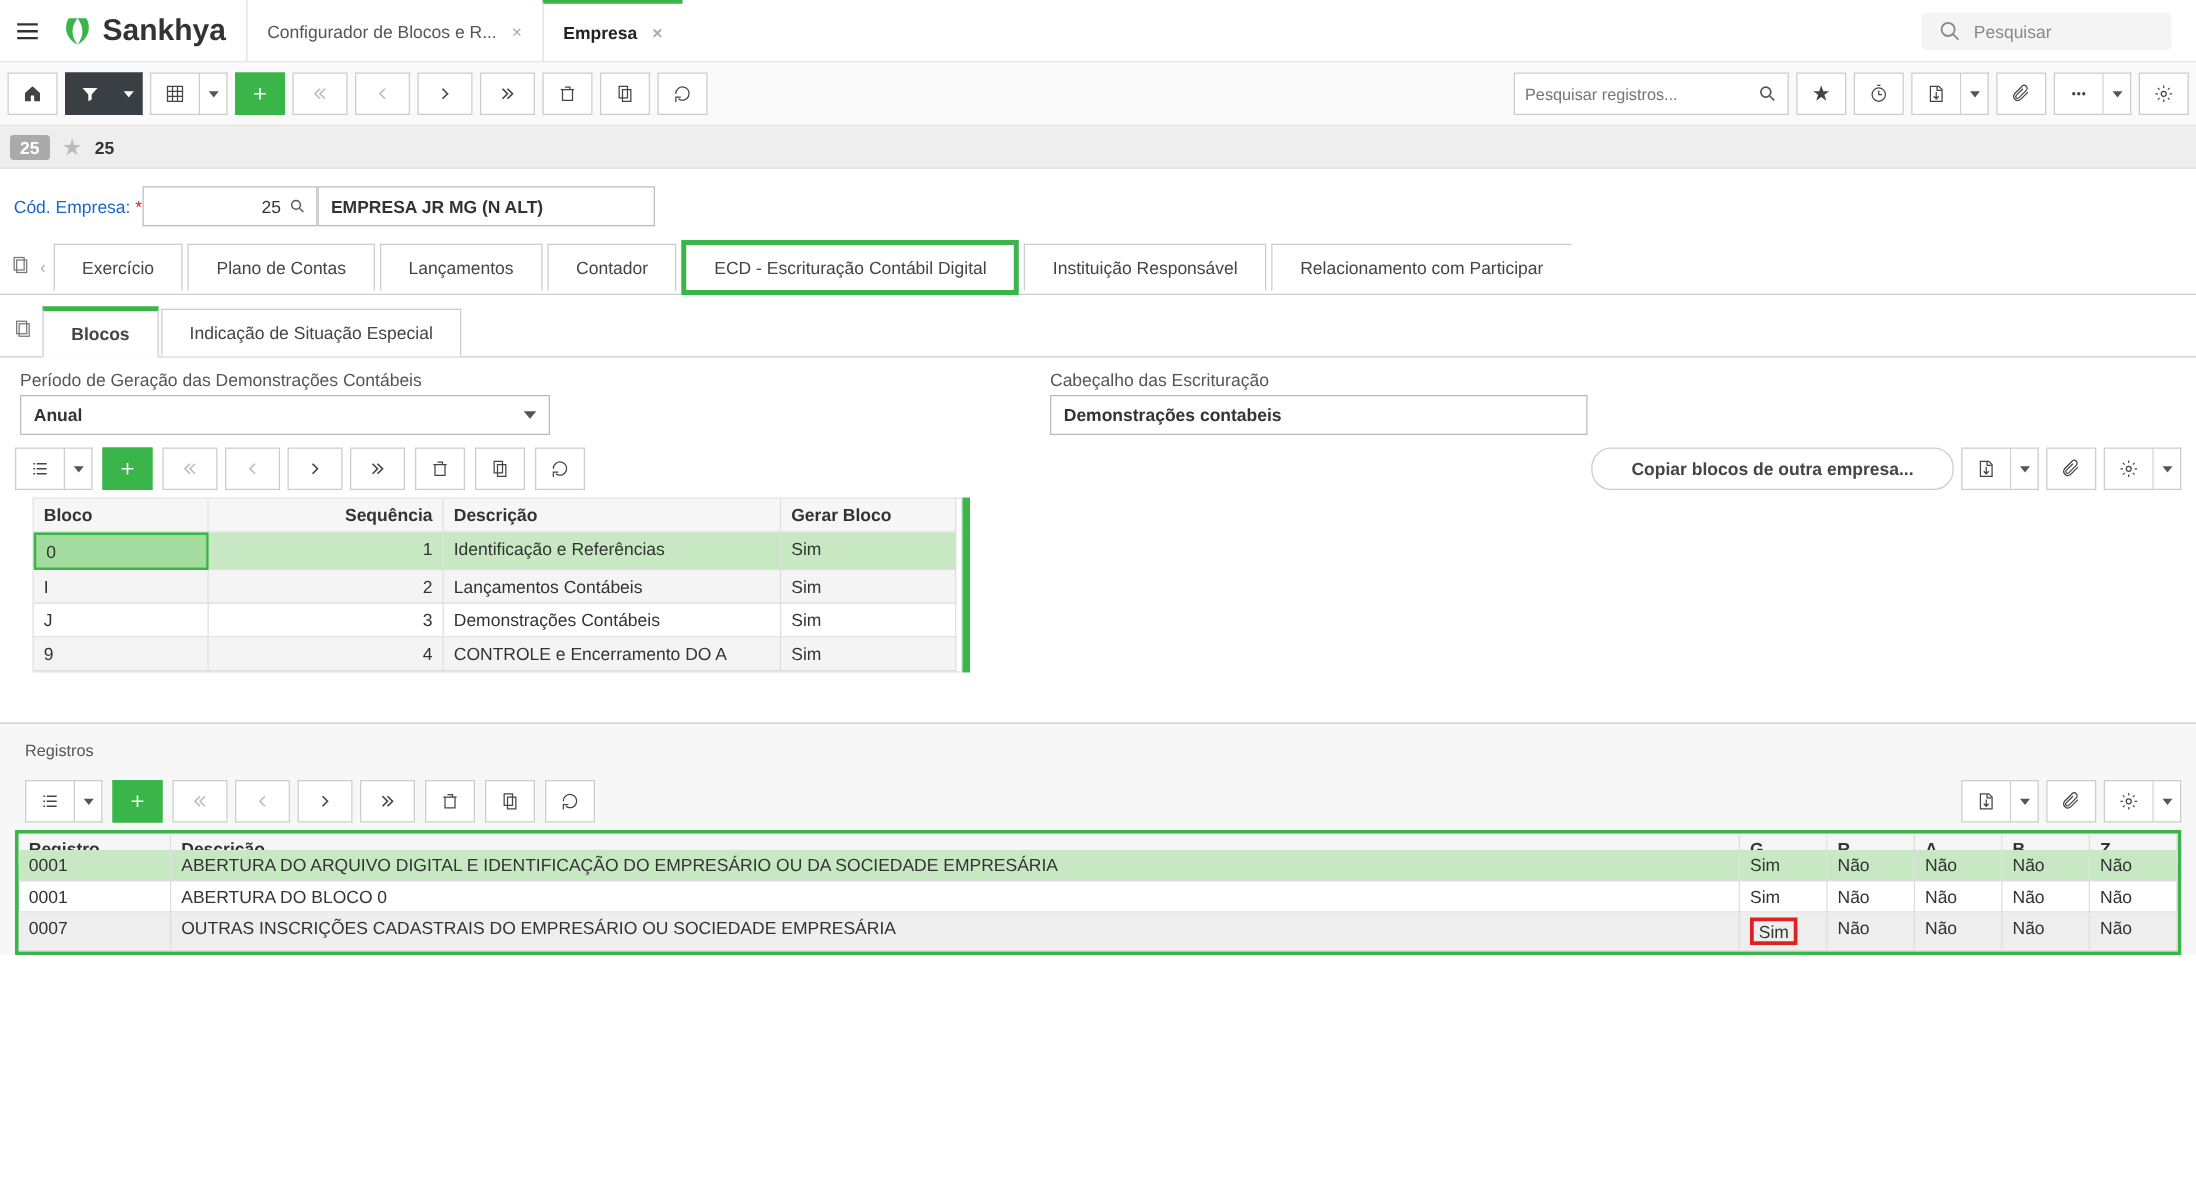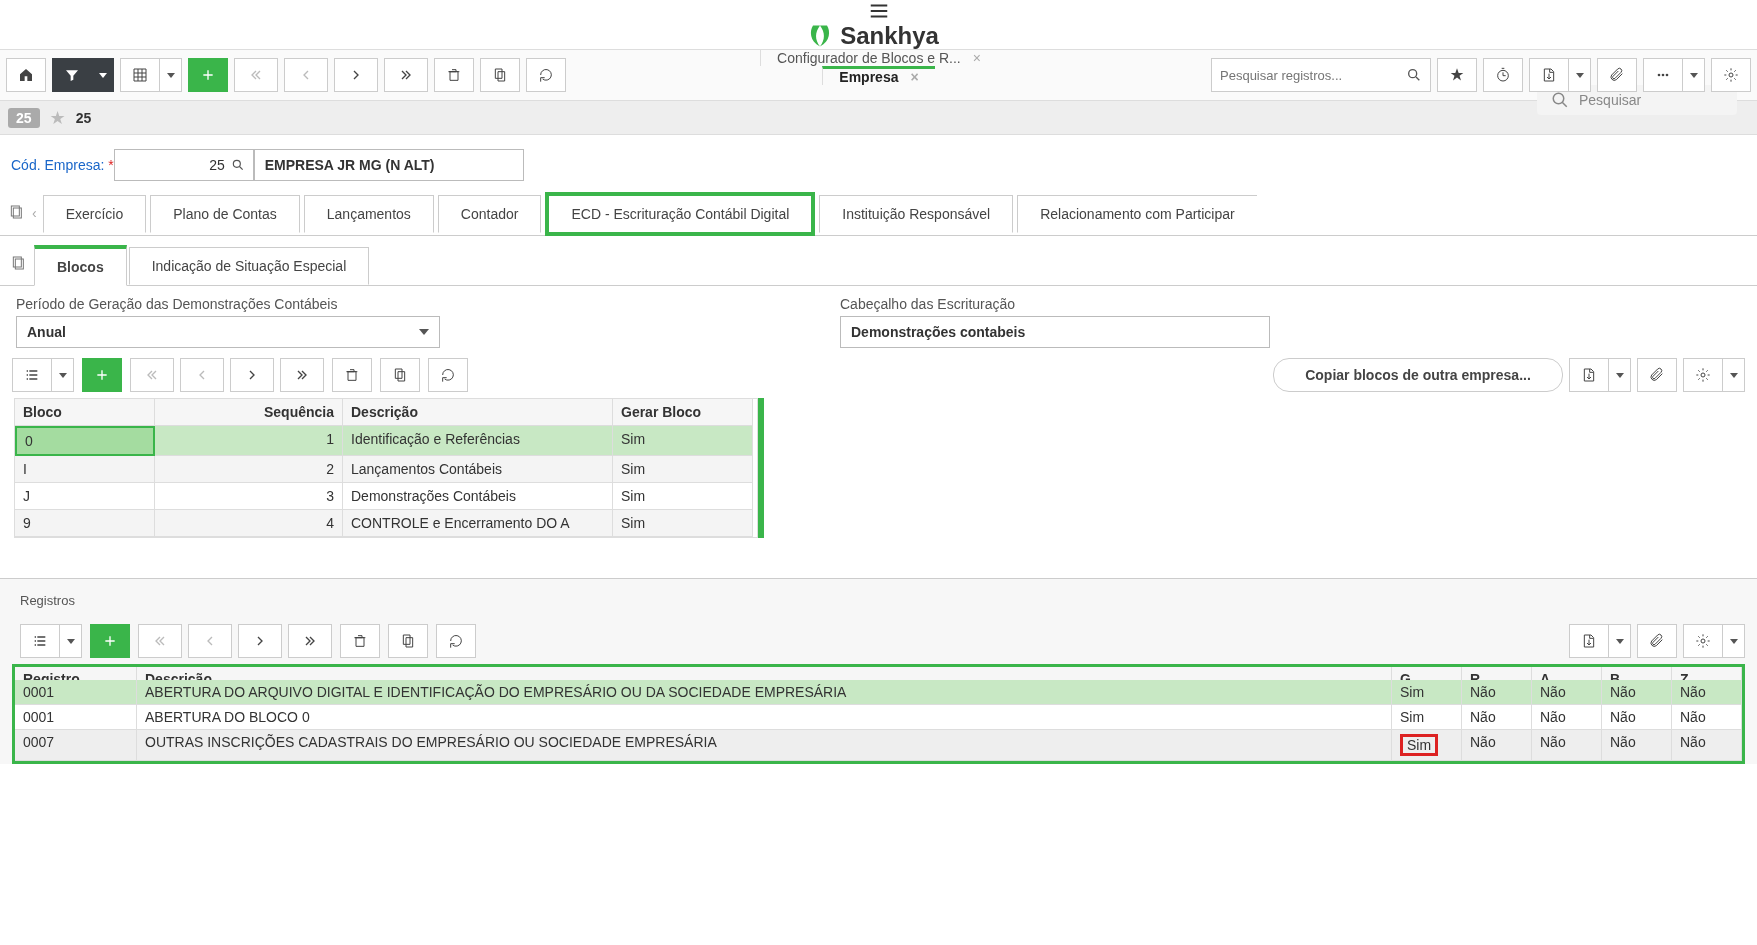--- a/index.html
+++ b/index.html
@@ -1,17 +1,17 @@
 <!DOCTYPE html>
 <html><head>
 <meta charset="utf-8">
 <style>
 * { box-sizing: border-box; margin: 0; padding: 0; }
 body { font-family: Arial, Helvetica, sans-serif; font-size: 14px; color: #333; background: #fff; width: 1757px; overflow: hidden; }
-.header { display: flex; align-items: center; height: 50px; border-bottom: 1px solid #ddd; flex-direction: column; }
+.header { display: flex; align-items: center; height: 50px; border-bottom: 1px solid #ddd; }
 .menu-icon { width: 44px; display: flex; align-items: center; justify-content: center; cursor: pointer; }
 .menu-icon svg { width: 22px; height: 22px; }
 .logo { display: flex; align-items: center; gap: 6px; font-size: 24px; font-weight: bold; color: #333; margin-left: 4px; margin-right: 16px; }
 .logo-swirl { width: 28px; height: 28px; }
 .breadcrumb-tab { display: flex; align-items: center; height: 100%; padding: 0 16px; border-left: 1px solid #ddd; color: #555; position: relative; }
 .breadcrumb-tab.active { font-weight: bold; color: #222; border-top: 3px solid #3ab54a; }
 .breadcrumb-tab .close { margin-left: 12px; color: #aaa; cursor: pointer; }
 .global-search { margin-left: auto; display: flex; align-items: center; background: #f4f4f4; border-radius: 4px; padding: 6px 14px; margin-right: 20px; width: 200px; color: #888; }
 .global-search svg { width: 18px; height: 18px; margin-right: 10px; }
 .toolbar { display: flex; align-items: center; padding: 8px 6px; gap: 6px; background: #fafafa; border-bottom: 1px solid #ddd; }
@@ -48,21 +48,21 @@
 .sub-tab.active { border-top: 4px solid #3ab54a; font-weight: bold; }
 .top-controls { display: flex; padding: 10px 16px 4px 16px; gap: 40px; }
 .field-group { display: flex; flex-direction: column; gap: 4px; }
 .field-group label { color: #555; font-size: 14px; }
 .select-box { border: 1px solid #bbb; height: 32px; width: 424px; display: flex; align-items: center; padding: 0 10px; font-weight: bold; justify-content: space-between; cursor: pointer; }
 .select-box .caret { border-left: 5px solid transparent; border-right: 5px solid transparent; border-top: 6px solid #555; }
 .right-field-input { border: 1px solid #bbb; height: 32px; width: 430px; display: flex; align-items: center; padding: 0 10px; font-weight: bold; }
 .inner-toolbar { display: flex; align-items: center; padding: 6px 12px; gap: 8px; }
 .inner-toolbar .right { margin-left: auto; display: flex; gap: 6px; }
 .btn-text { padding: 0 14px; font-weight: bold; border-radius: 16px; }
-.table { width: 744px; margin-left: 14px; border: 1px solid #ddd; }
+.table { width: 744px; margin-left: 26px; border: 1px solid #ddd; }
 .table .th-row, .table .row { display: flex; }
 .table .cell { padding: 5px 8px; border-right: 1px solid #ddd; border-bottom: 1px solid #ddd; overflow: hidden; white-space: nowrap; }
 .table .c-bloco { width: 140px; }
 .table .c-seq { width: 188px; text-align: right; }
 .table .c-desc { width: 270px; }
 .table .c-gerar { width: 140px; }
 .table .th-row .cell { font-weight: bold; background: #f6f6f6; }
 .table .row:nth-child(odd) .cell { background: #f4f4f4; }
 .table .row.sel .cell { background: #c8e8c4; }
 .table .row.sel .c-bloco { background: #a4dca0; border: 2px solid #3ab54a; }

